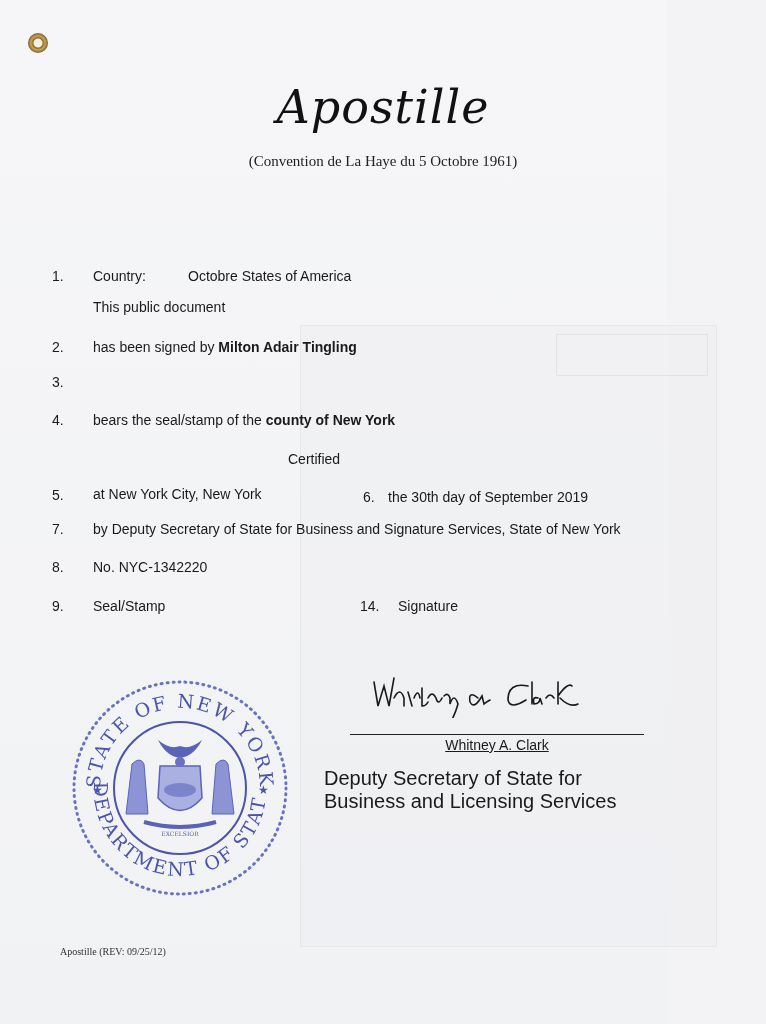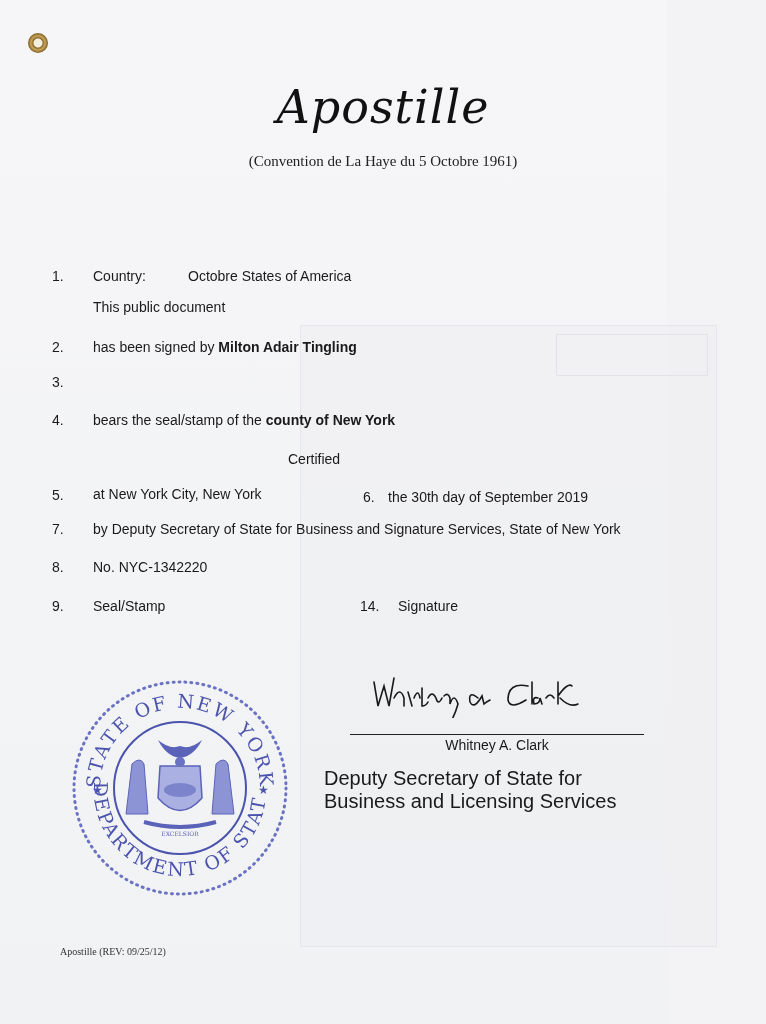--- a/index.html
+++ b/index.html
@@ -14,21 +14,21 @@
              background:radial-gradient(circle at 50% 50%, #f5efe0 0 4px, #8a6b2e 5px, #c9a55a 7px, #7a5a20 10px); }
   .title { position:absolute; left:0; width:766px; top:80px; text-align:center;
            font-family:"DejaVu Serif", serif; font-style:italic; font-size:46px; color:#111; letter-spacing:1px; }
   .subtitle { position:absolute; left:0; width:766px; top:153px; text-align:center;
               font-family:"Liberation Serif", serif; font-size:15px; color:#222; }
   .row { position:absolute; font-size:14px; white-space:nowrap;text-align:center; }
   .num { position:absolute; left:52px; font-size:14px; }
   b { font-weight:bold; }
   .sig { position:absolute; left:370px; top:668px; width:260px; height:50px; }
   .sig-line { position:absolute; left:350px; top:734px; width:294px; height:1px; background:#222; }
-  .sig-name { position:absolute; left:350px; top:737px; width:294px; text-align:center; font-size:14px; }
+  .sig-name { position:absolute; left:350px; top:737px; width:294px; text-align:center; font-size:14px;text-decoration:underline; }
   .sig-title { position:absolute; left:324px; top:767px; font-size:20px; }
   .seal { position:absolute; left:70px; top:678px; width:220px; height:220px; }
   .footer { position:absolute; left:60px; top:946px; font-family:"Liberation Serif", serif; font-size:10px; color:#333; }
 </style>
 </head>
 <body>
 
 <div class="page">
   <div class="ghost">
       <div class="g1"></div>

